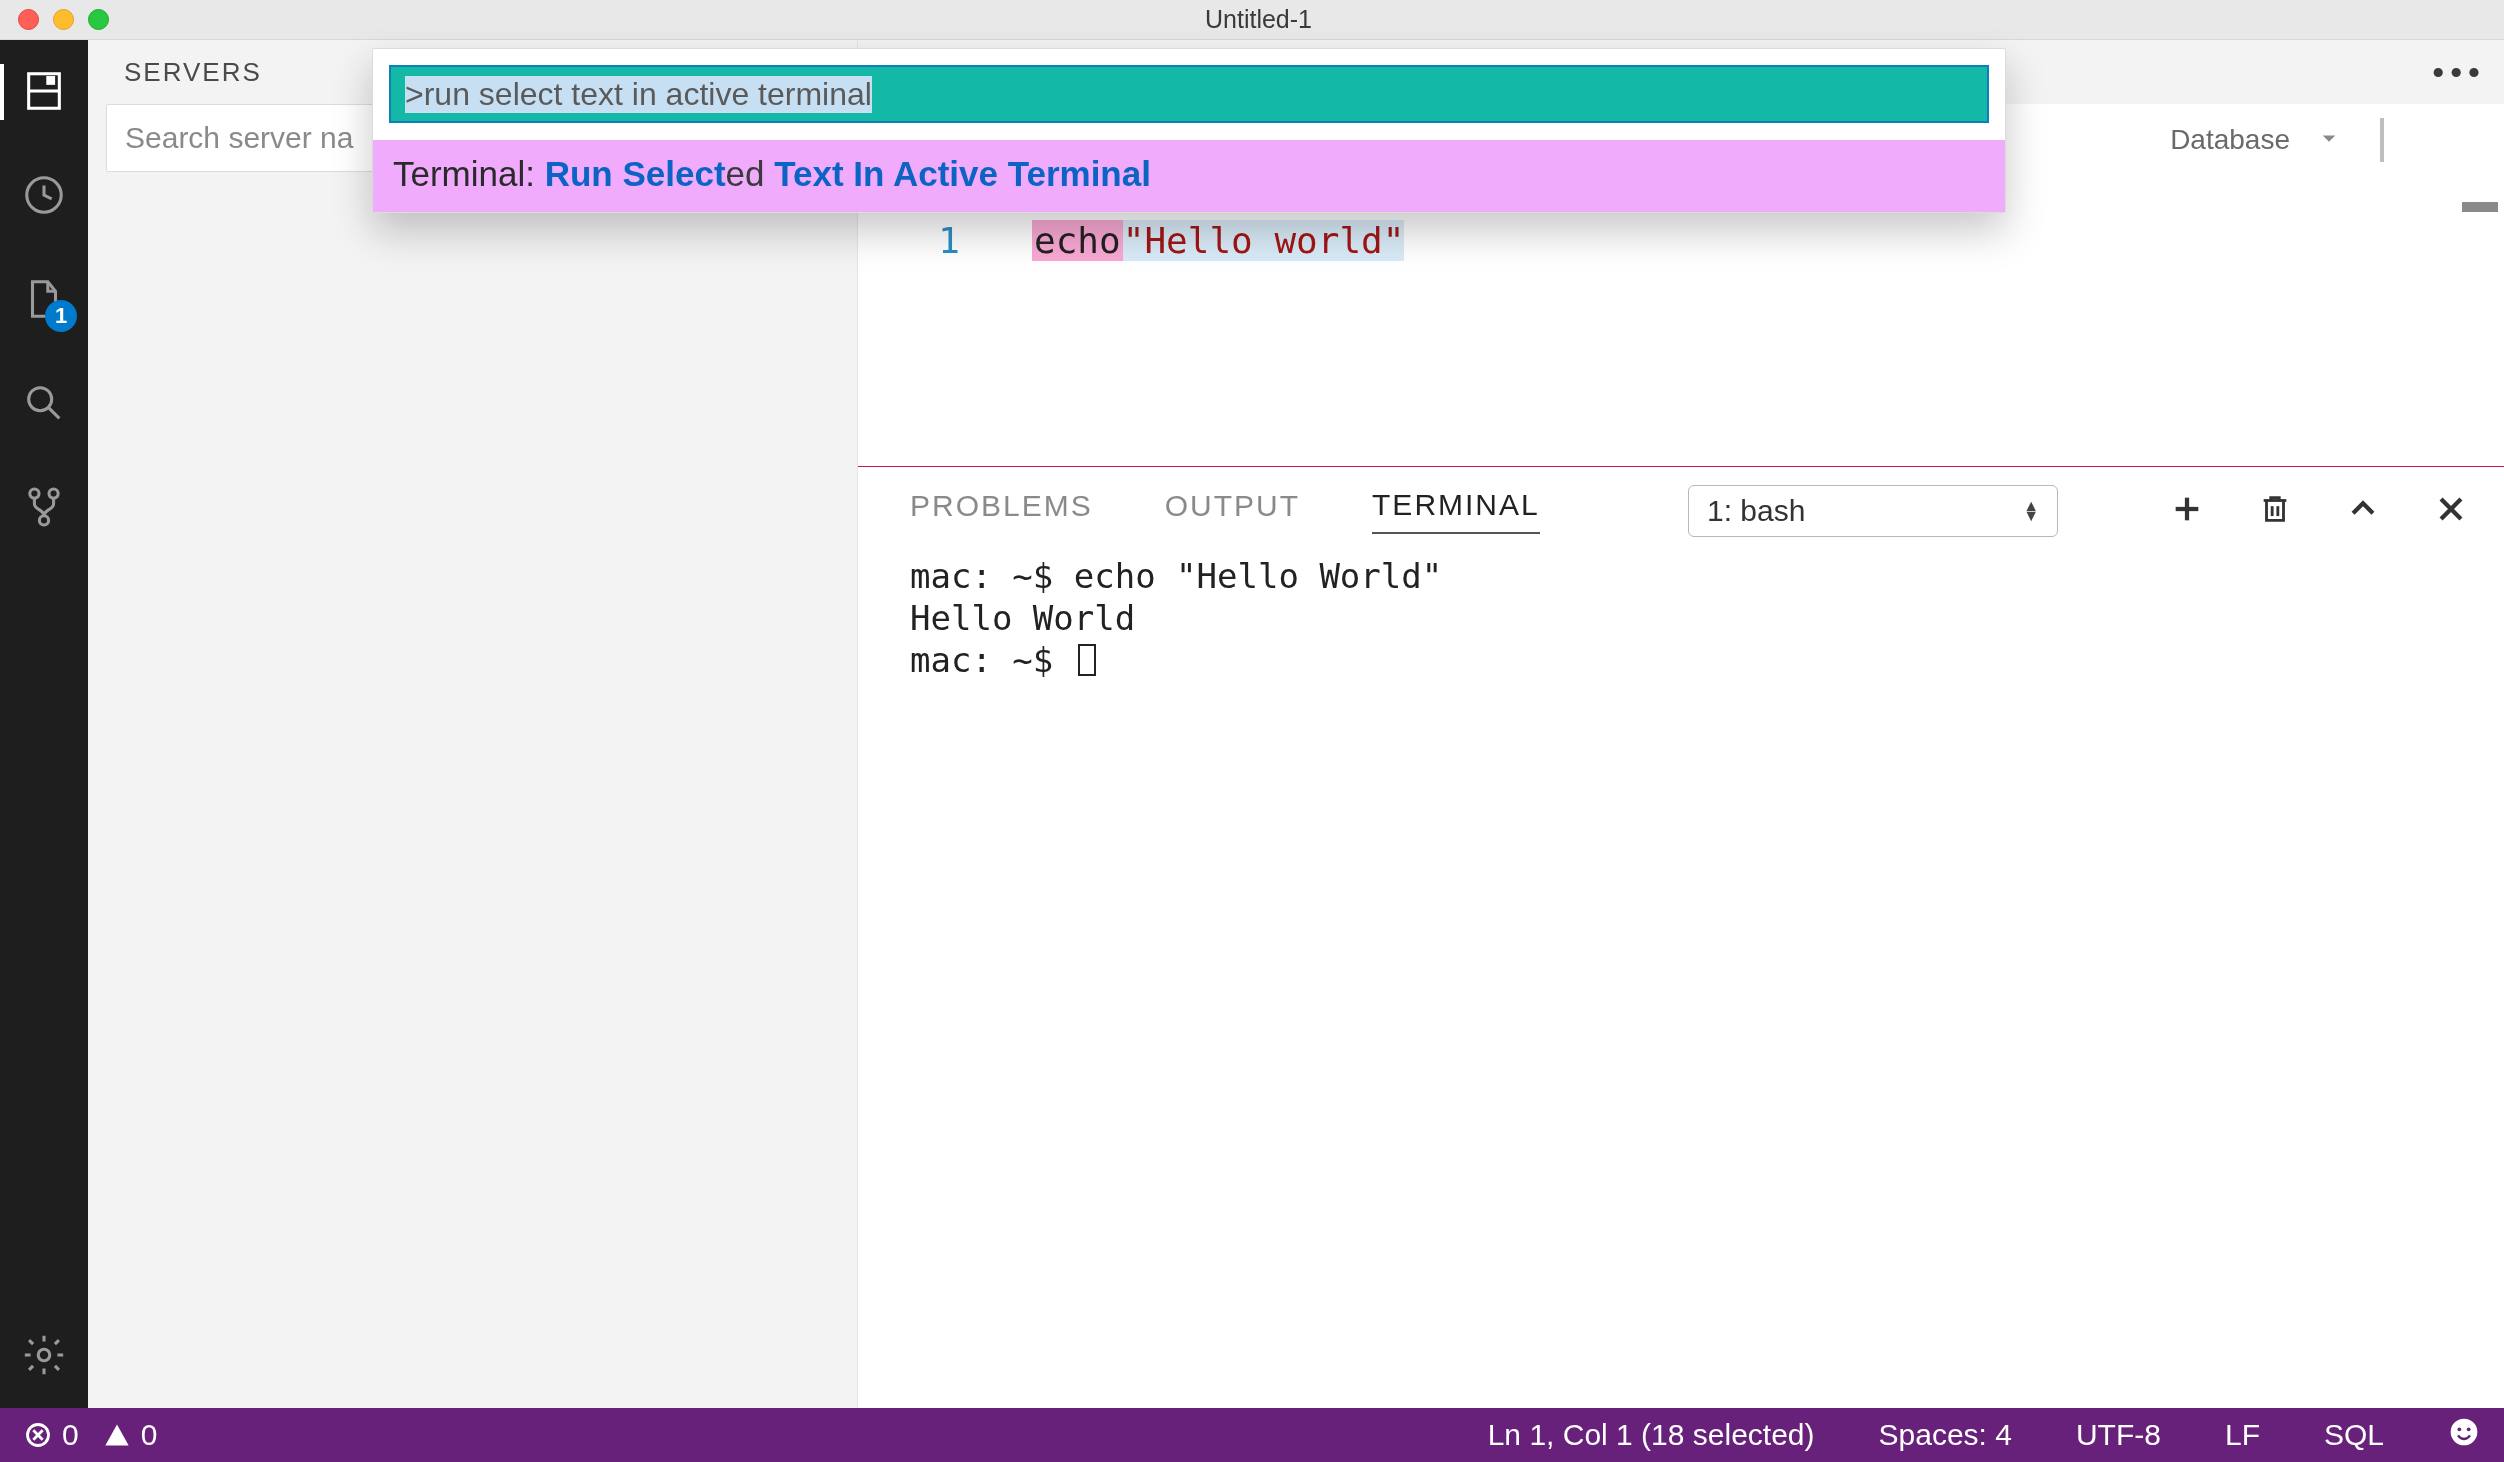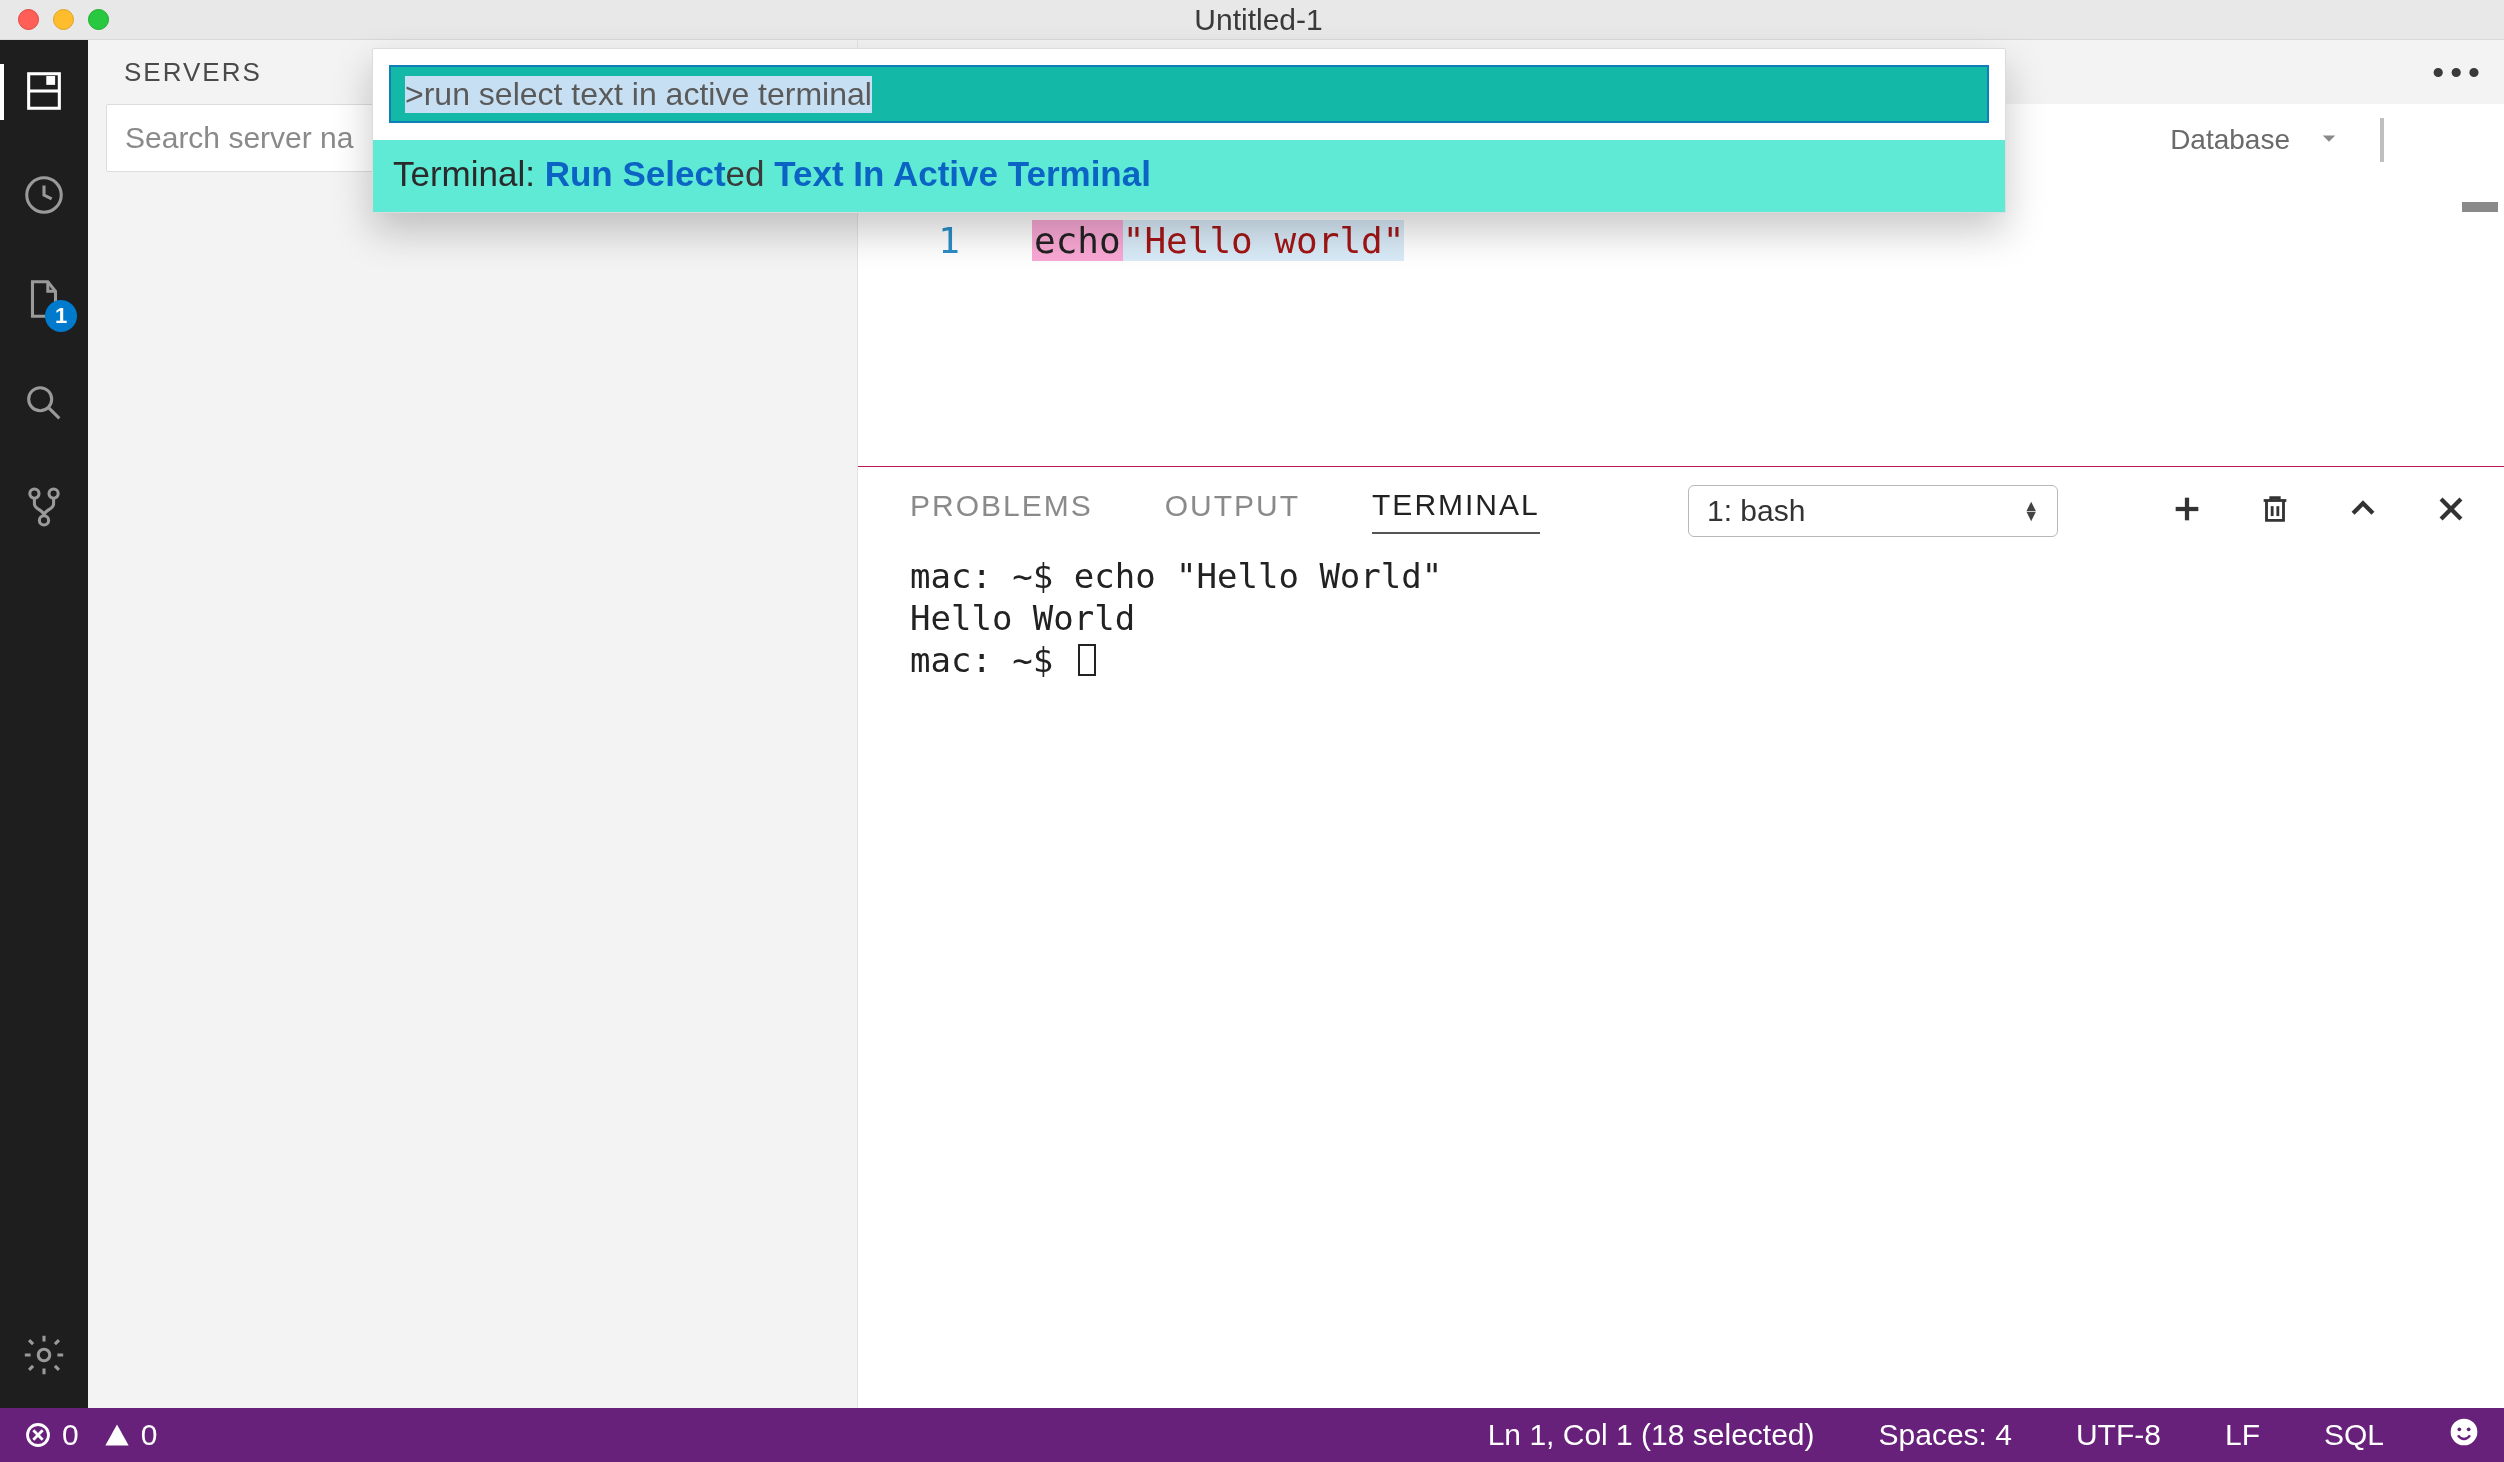--- a/index.html
+++ b/index.html
@@ -6,21 +6,21 @@
   html, body { width: 2504px; height: 1462px; font-family: -apple-system, "Helvetica Neue", Arial, sans-serif; overflow: hidden; }
   body { display: flex; flex-direction: column; background: #fff; }
 
   
   .titlebar { height: 40px; background: #e8e8e8; display: flex; align-items: center; position: relative; border-bottom: 1px solid #d8d8d8; }
   .traffic { display: flex; gap: 14px; margin-left: 18px; }
   .traffic .dot { width: 21px; height: 21px; border-radius: 50%; }
   .dot.red { background:#ff5f57; border:1px solid #e0443e;}
   .dot.yellow { background:#ffbd2e; border:1px solid #dea123;}
   .dot.green { background:#28c940; border:1px solid #1aab29;}
-  .titlebar .title { position:absolute; left:13px; right:0; text-align:center; font-size:30px; color:#3a3a3a; pointer-events:none;}
+  .titlebar .title { position:absolute; left:13px; right:0; text-align:center; font-size:25px; color:#3a3a3a; pointer-events:none;}
 
   
   .main { flex:1; display:flex; min-height:0; }
 
   
   .activitybar { width:88px; background:#1e1e1e; display:flex; flex-direction:column; align-items:center; padding-top:28px; gap:58px; position:relative;}
   .activitybar .aicon { width:46px; height:46px; color:#fff; display:flex; align-items:center; justify-content:center; position:relative;}
   .activitybar .aicon.dim { color:#9a9a9a; }
   .activitybar .aicon svg { width:46px; height:46px; }
   .activitybar .active-ind { position:absolute; left:0; top:24px; width:4px; height:56px; background:#fff; }
@@ -63,21 +63,21 @@
   .updown { display:flex; flex-direction:column; line-height:10px; font-size:16px; color:#444;}
   .picons { display:flex; align-items:center; gap:54px; margin-left:40px; color:#333;}
   .picons svg { width:34px; height:34px; }
   .termout { font-family: Menlo, Consolas, monospace; font-size:34px; color:#222; padding:18px 0 0 52px; line-height:42px;}
   .cursorbox { display:inline-block; width:18px; height:32px; border:2px solid #222; vertical-align:-4px; margin-left:4px;}
 
   
   .palette { position:absolute; left:372px; top:48px; width:1634px; background:#fff; border:1px solid #dcdcdc; border-radius:2px; box-shadow:0 18px 40px rgba(0,0,0,.22); z-index:50;}
   .palette .pinput { margin:16px; height:58px; border:2px solid #0e7fb8; background:#14b8a6; display:flex; align-items:center; padding:0 14px; font-size:32px; color:#5a5a5a;}
   .palette .pinput .q { background:#c7dff2;}
-  .palette .pitem { background:#5eead4; padding:14px 20px 18px 20px; font-size:35px; color:#2a2a2a;margin-top:17px;}
+  .palette .pitem { background:#f0abfc; padding:14px 20px 18px 20px; font-size:35px; color:#2a2a2a;margin-top:17px;}
   .palette .bold { color:#0b63c4; font-weight:700;}
   .palette .mid  { color:#3a3a3a; }
 
   
   .statusbar { height:54px; background:#68217a; color:#fff; display:flex; align-items:center; font-size:30px; padding:0 24px; gap:22px;}
   .statusbar .left { display:flex; align-items:center; gap:10px;}
   .statusbar .left svg { width:28px; height:28px;}
   .statusbar .grow { flex:1;}
   .statusbar .seg { margin-left:42px;}
   .statusbar .smile svg{ width:32px; height:32px;}

